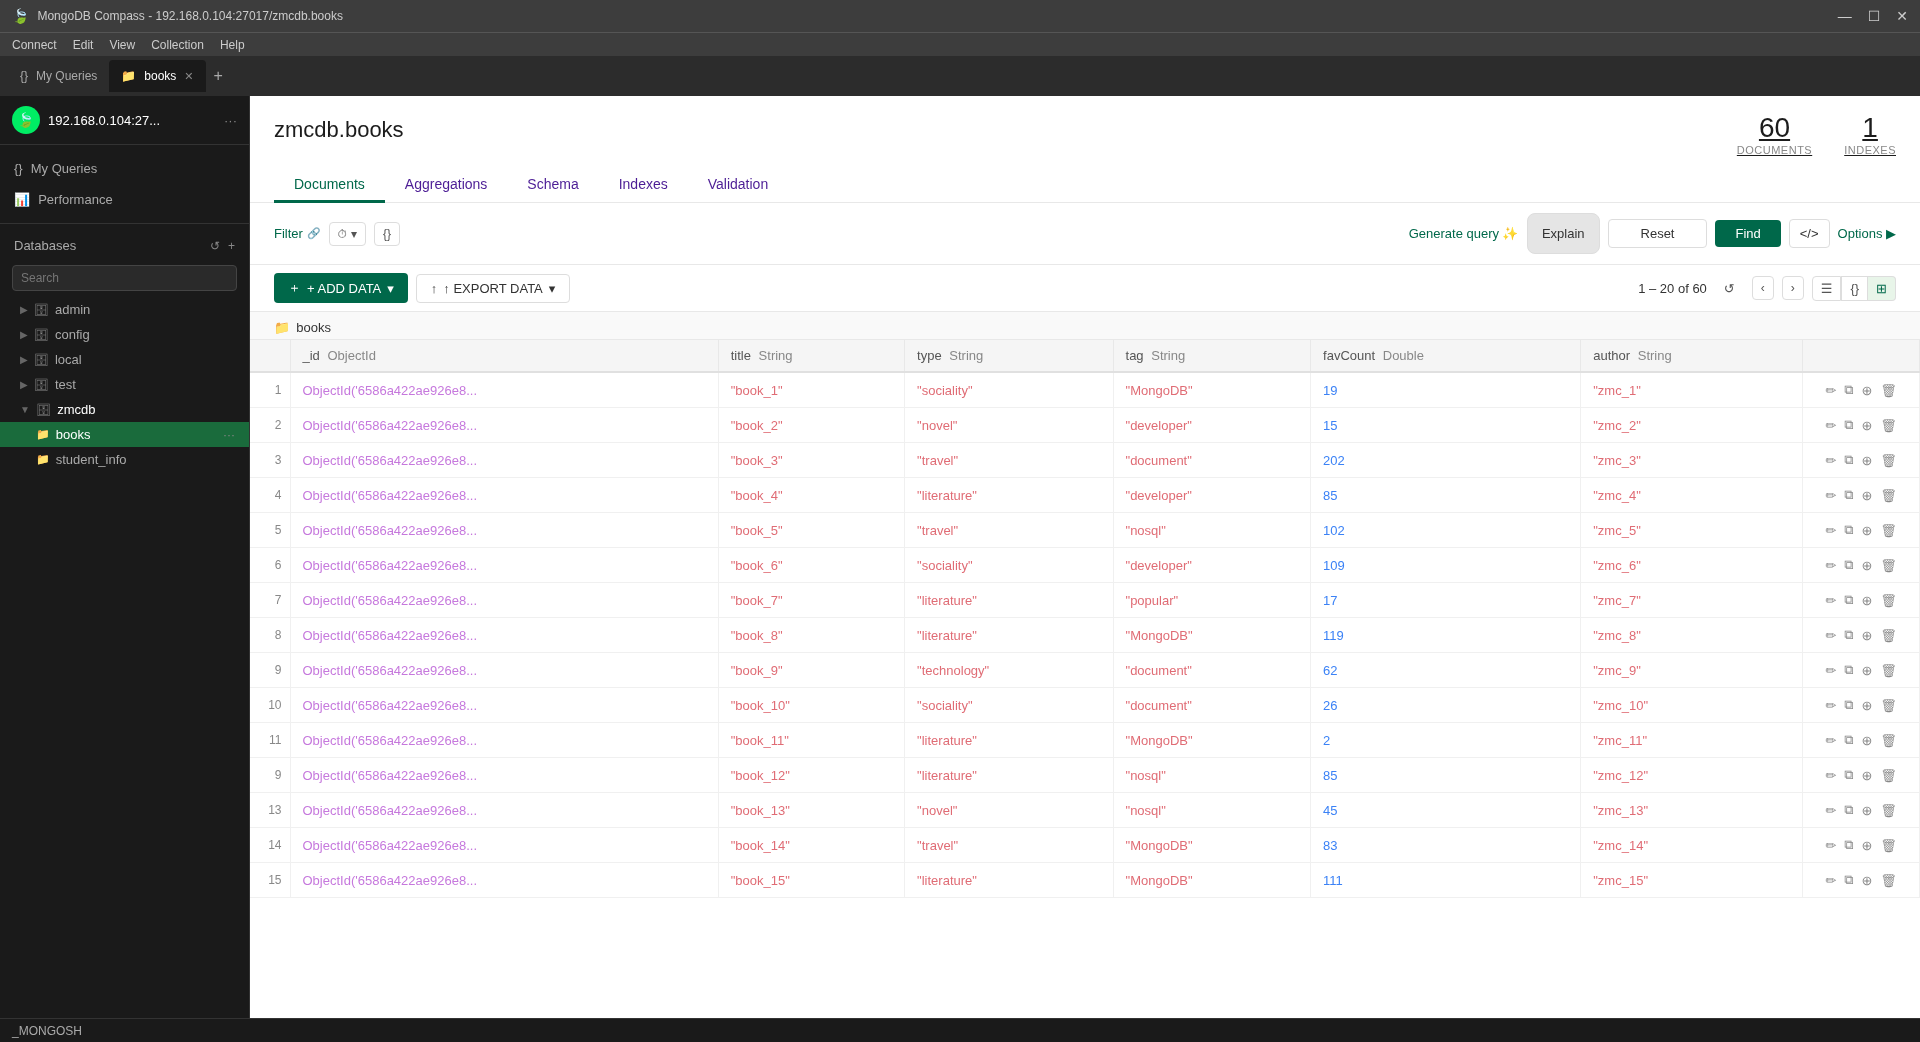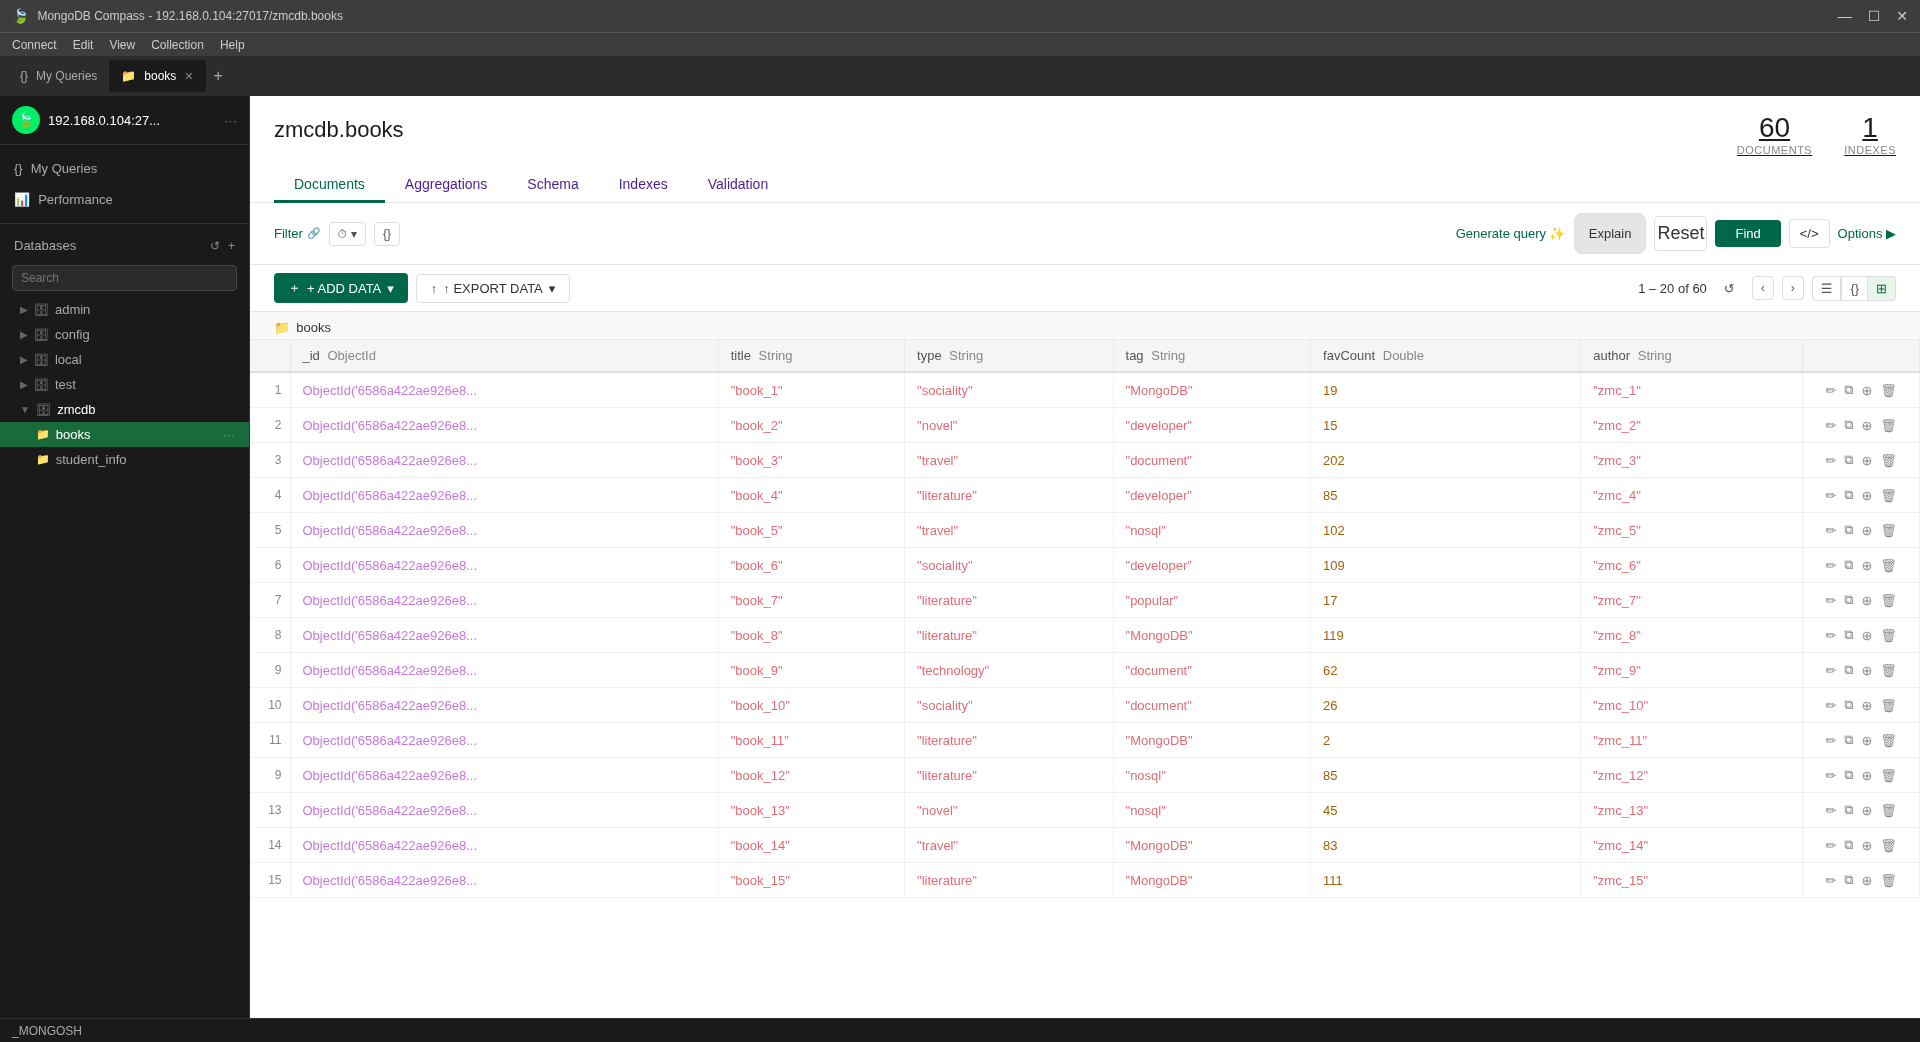--- a/index.html
+++ b/index.html
@@ -298,26 +298,26 @@
     .explain-btn {
       padding: 12px 14px;
       border: 1px solid #ddd;
       border-radius: 8px;
       background: #e5e5e5;
       cursor: pointer;
       font-size: 13px;
       color: #333;
     }
     .reset-btn {
-      padding: 6px 2px;
+      padding: 6px 32px;
       border: 1px solid #ddd;
       border-radius: 4px;
       background: #fff;
       cursor: pointer;
-      font-size: 18px;
+      font-size: 13px;
       color: #333;
       text-align: center;
     }
     .find-btn {
       padding: 6px 20px;
       border: none;
       border-radius: 4px;
       background: #00684a;
       cursor: pointer;
       font-size: 13px;
@@ -456,21 +456,21 @@
       padding: 7px 12px;
       color: #333;
       border-right: 1px solid #f0f0f0;
       white-space: nowrap;
       overflow: hidden;
       max-width: 200px;
       text-overflow: ellipsis;
     }
     .td-objectid { color: #c678dd; font-size: 13px; }
     .td-string { color: #e06c75; }
-    .td-number { color: #a16207; }
+    .td-number { color: #3b82f6; }
     .td-row-num { color: #888; font-size: 12px; text-align: right; padding-right: 8px; width: 30px; }
     .row-actions {
       display: flex;
       gap: 4px;
       padding: 0 8px;
     }
     .row-action-btn {
       background: none;
       border: none;
       cursor: pointer;

